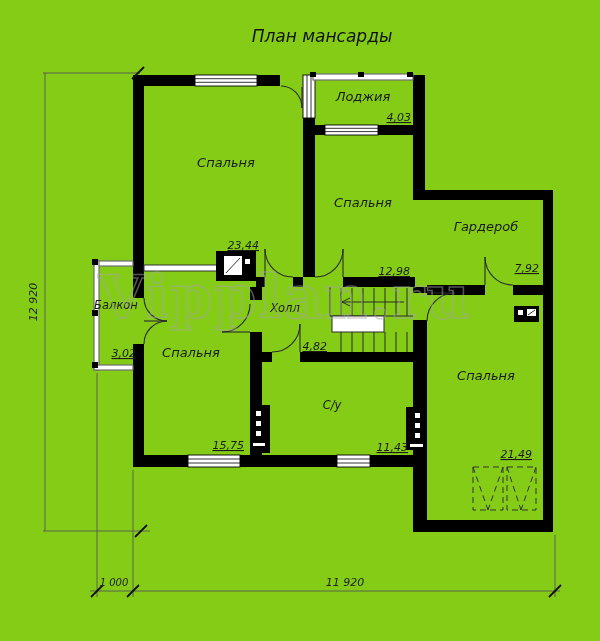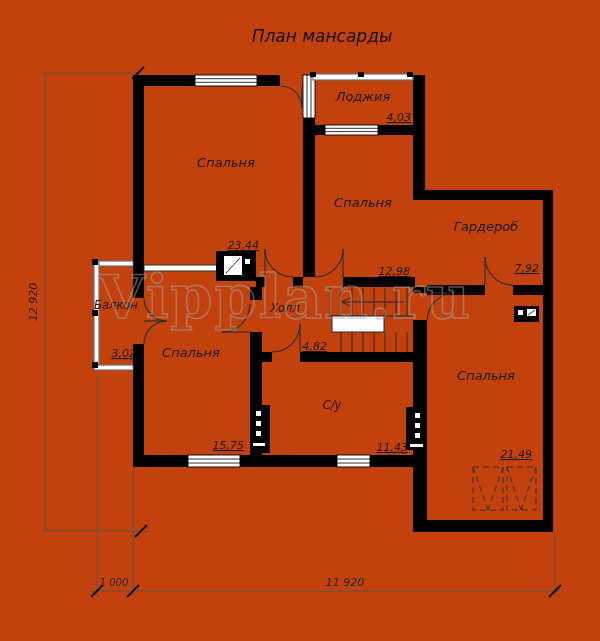--- a/index.html
+++ b/index.html
@@ -1,16 +1,16 @@
 <!DOCTYPE html>
 <html><head>
 <meta charset="utf-8">
 <style>
   html,body{margin:0;padding:0;background:#ffffff;}
-  .canvas{position:relative;width:600px;height:641px;background:#c2410c;overflow:hidden;
+  .canvas{position:relative;width:600px;height:641px;background:#84cc16;overflow:hidden;
           font-family:"DejaVu Sans",sans-serif;}
   svg{display:block;}
   .title{font:italic 17px "DejaVu Sans",sans-serif;fill:#111;}
   .room-label{font:italic 13px "DejaVu Sans",sans-serif;fill:#1a1a1a;}
   .room-label.sm{font-size:11.5px;}
   .room-area{font:italic 11px "DejaVu Sans",sans-serif;fill:#1a1a1a;text-decoration:underline;}
   .dim-text{font:italic 11px "DejaVu Sans",sans-serif;fill:#222;}
   .dim-text.sm{font-size:10px;}
   .wm{font:bold 60px "DejaVu Serif","Liberation Serif",serif;fill:none;stroke:#a6a6a6;
       stroke-width:1.6;opacity:.5;letter-spacing:2px;}

